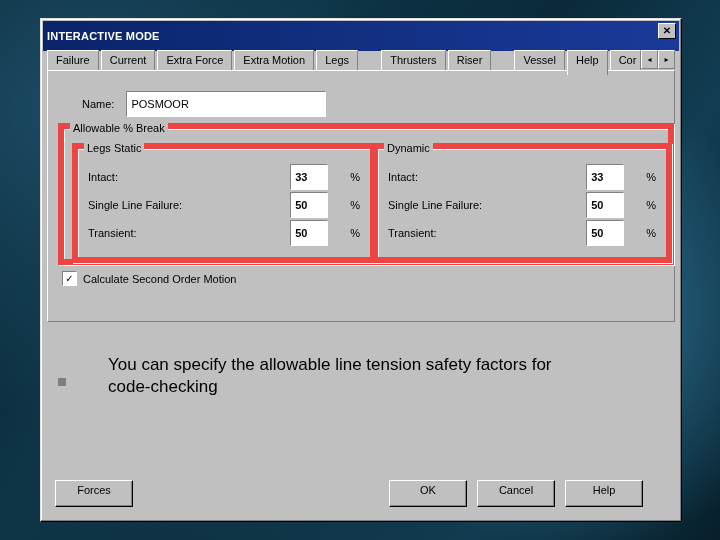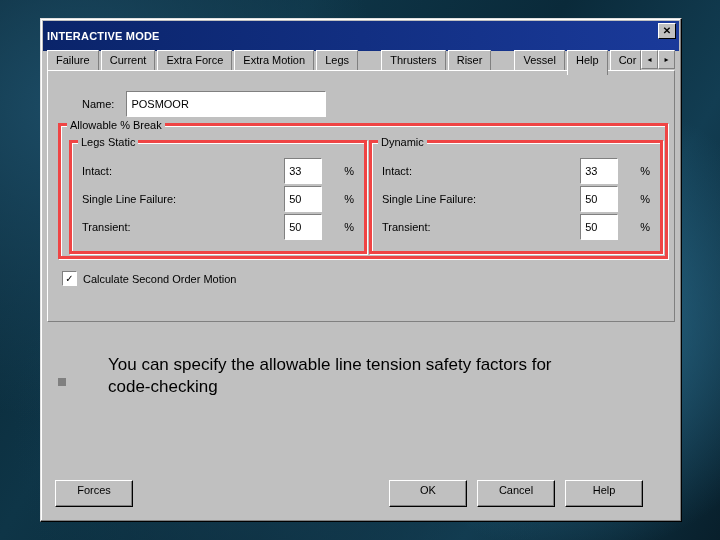--- a/index.html
+++ b/index.html
@@ -19,23 +19,23 @@
   .tab{display:inline-block;height:20px;background:#c0c0c0;border:1px solid #808080;border-bottom:none;border-top-color:#fff;border-left-color:#fff;padding:3px 8px 0 8px;margin-right:-1px;font-size:11px;vertical-align:bottom;}
   .tab.sel{background:#c0c0c0;position:relative;top:1px;padding-top:3px;height:21px;z-index:2;}
   .tab-gap{display:inline-block;width:18px;}
   .tab-arrows{position:absolute;right:0;top:1px;display:flex;}
   .spin{width:15px;height:17px;background:#c0c0c0;border:1px solid #808080;border-top-color:#fff;border-left-color:#fff;display:flex;align-items:center;justify-content:center;font-size:8px;}
   .tab-page{position:absolute;left:0;right:0;top:27px;height:250px;border:1px solid #fff;border-right-color:#808080;border-bottom-color:#808080;background:#c0c0c0;padding-left:12px;}
   
   .name-row{position:absolute;left:34px;top:20px;display:flex;align-items:center;}
   .name-row label{margin-right:12px;}
   .textbox{height:26px;border:1px solid #808080;border-right-color:#fff;border-bottom-color:#fff;background:#fff;padding:1px 4px;font:inherit;box-sizing:border-box;}
-  .textbox.small{width:38px;text-align:left;}
+  .textbox.small{width:38px;text-align:left;font-weight:bold;}
   
-  .groupbox{position:absolute;border:3px solid #ef4444;box-shadow:inset 1px 1px 0 #fff, 1px 1px 0 #fff;}
+  .groupbox{position:absolute;border:6px solid #ef4444;box-shadow:inset 1px 1px 0 #fff, 1px 1px 0 #fff;}
   .groupbox .legend{position:absolute;top:-7px;left:6px;background:#c0c0c0;padding:0 3px;font-size:11px;}
   .gb-outer{left:10px;top:52px;width:604px;height:130px;}
   .gb-qs{left:8px;top:14px;width:292px;height:108px;}
   .gb-dy{left:308px;top:14px;width:288px;height:108px;}
   .row{position:absolute;left:10px;right:10px;height:20px;display:flex;align-items:center;gap:16px;}
   .row .lbl{flex:1;}
   .row .pct{margin-left:6px;}
   .r1{top:18px;} .r2{top:46px;} .r3{top:74px;}
   
   .chk-row{position:absolute;left:14px;top:200px;display:flex;align-items:center;gap:6px;}

